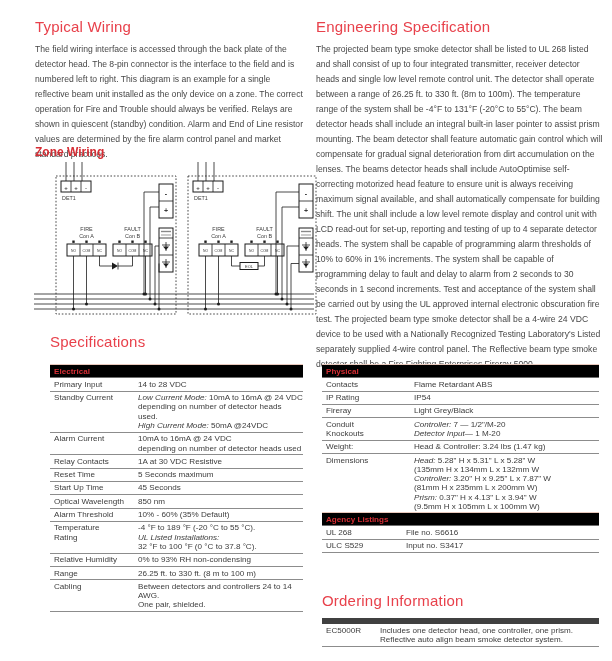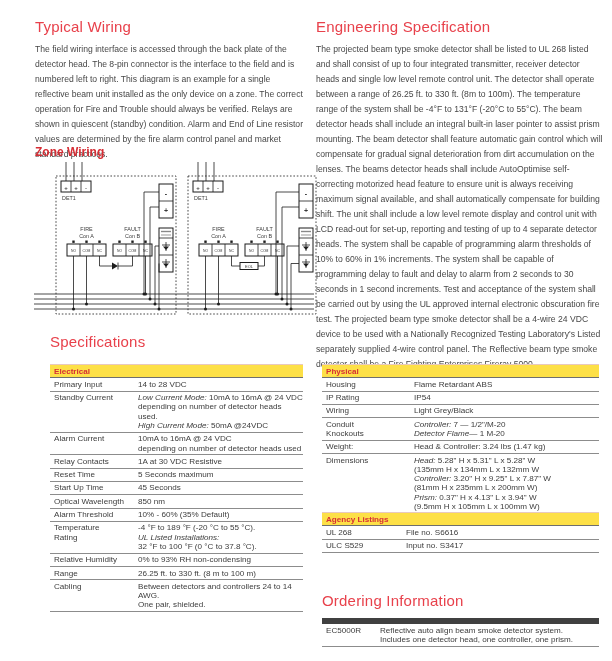--- a/index.html
+++ b/index.html
@@ -6,21 +6,21 @@
   body{
     width:612px;height:661px;background:#ffffff;position:relative;
     font-family:"Liberation Sans","DejaVu Sans",sans-serif;color:#454545;
     overflow:hidden;
   }
   .abs{position:absolute;}
   .heading{color:#e8414b;font-size:15px;font-weight:400;letter-spacing:.2px;}
   .body-text{font-size:8.6px;line-height:15px;color:#474747;text-align:left;}
   .sub-heading{color:#d62e35;font-weight:bold;font-size:12px;}
   .spec-table{font-size:8.1px;line-height:9.3px;color:#3c3c3c;}
-  .spec-header{background:#fde047;color:#d62e35;font-weight:bold;
+  .spec-header{background:#000000;color:#d62e35;font-weight:bold;
     padding:1.5px 0 1.5px 4px;border-bottom:1px solid #6e6e6e;border-top:1px solid #e9c9bd;}
   .spec-row{display:flex;border-bottom:1px solid #8c8c8c;padding:1.5px 0;}
   .spec-label{flex:none;padding-left:4px;white-space:pre-line;}
   .spec-value{flex:1;padding-left:2px;}
   .it{font-style:italic;}
   .order-table{border-top:6px solid #404040;}
   svg text{fill:#3a3a3a;}
 </style>
 </head>
 <body>
@@ -258,43 +258,43 @@
       </div>
     </div>
   </div>
 
 <div class="abs heading" style="left:316px;top:18px;">Engineering Specification</div>
 <div class="abs body-text" style="left:316px;top:42px;width:287px;">The projected beam type smoke detector shall be listed to UL 268 listed and shall consist of up to four integrated transmitter, receiver detector heads and single low level remote control unit. The detector shall operate between a range of 26.25 ft. to 330 ft. (8m to 100m). The temperature range of the system shall be -4°F to 131°F (-20°C to 55°C). The beam detector heads shall include an integral built-in laser pointer to assist prism mounting. The beam detector shall feature automatic gain control which will compensate for gradual signal deterioration from dirt accumulation on the lenses. The beams detector heads shall include AutoOptimise self-correcting motorized head feature to ensure unit is always receiving maximum signal available, and shall automatically compensate for building shift. The unit shall include a low level remote display and control unit with LCD read-out for set-up, reporting and testing of up to 4 separate detector heads. The system shall be capable of programming alarm thresholds of 10% to 60% in 1% increments. The system shall be capable of programming delay to fault and delay to alarm from 2 seconds to 30 seconds in 1 second increments. Test and acceptance of the system shall be carried out by using the UL approved internal electronic obscuration fire test. The projected beam type smoke detector shall be a 4-wire 24 VDC device to be used with a Nationally Recognized Testing Laboratory's Listed separately supplied 4-wire control panel. The Reflective beam type smoke detector shall be a Fire Fighting Enterprises Fireray 5000.</div>
 
 <div class="abs spec-table" id="table-physical" style="left:322px;top:364px;width:277px;">
     <div class="spec-header">Physical</div>
     <div class="spec-row">
-      <div class="spec-label" style="width: 86px;">Housing</div>
+      <div class="spec-label" style="width: 86px;">Contacts</div>
       <div class="spec-value">
         <div><span>Flame Retardant ABS</span></div>
       </div>
     </div>
     <div class="spec-row">
       <div class="spec-label" style="width: 86px;">IP Rating</div>
       <div class="spec-value">
         <div><span>IP54</span></div>
       </div>
     </div>
     <div class="spec-row">
-      <div class="spec-label" style="width: 86px;">Wiring</div>
+      <div class="spec-label" style="width: 86px;">Fireray</div>
       <div class="spec-value">
         <div><span>Light Grey/Black</span></div>
       </div>
     </div>
     <div class="spec-row">
       <div class="spec-label" style="width: 86px;">Conduit
 Knockouts</div>
       <div class="spec-value">
         <div><span class="it">Controller:</span><span> 7 — 1/2"/M-20</span></div>
-        <div><span class="it">Detector Flame</span><span>— 1 M-20</span></div>
+        <div><span class="it">Detector Input</span><span>— 1 M-20</span></div>
       </div>
     </div>
     <div class="spec-row">
       <div class="spec-label" style="width: 86px;">Weight:</div>
       <div class="spec-value">
         <div><span>Head &amp; Controller: 3.24 lbs (1.47 kg)</span></div>
       </div>
     </div>
     <div class="spec-row">
       <div class="spec-label" style="width: 86px;">Dimensions</div>
@@ -322,17 +322,17 @@
         <div><span>Input no. S3417</span></div>
       </div>
     </div>
   </div>
 
 <div class="abs heading" style="left:322px;top:592px;">Ordering Information</div>
 <div class="abs spec-table order-table" id="table-ordering" style="left:322px;top:618px;width:277px;">
     <div class="spec-row">
       <div class="spec-label" style="width: 52px;">EC5000R</div>
       <div class="spec-value">
+        <div><span>Includes one detector head, one controller, one prism.</span></div>
         <div><span>Reflective auto align beam smoke detector system.</span></div>
-        <div><span>Includes one detector head, one controller, one prism.</span></div>
       </div>
     </div>
   </div>
 
 </body></html>

